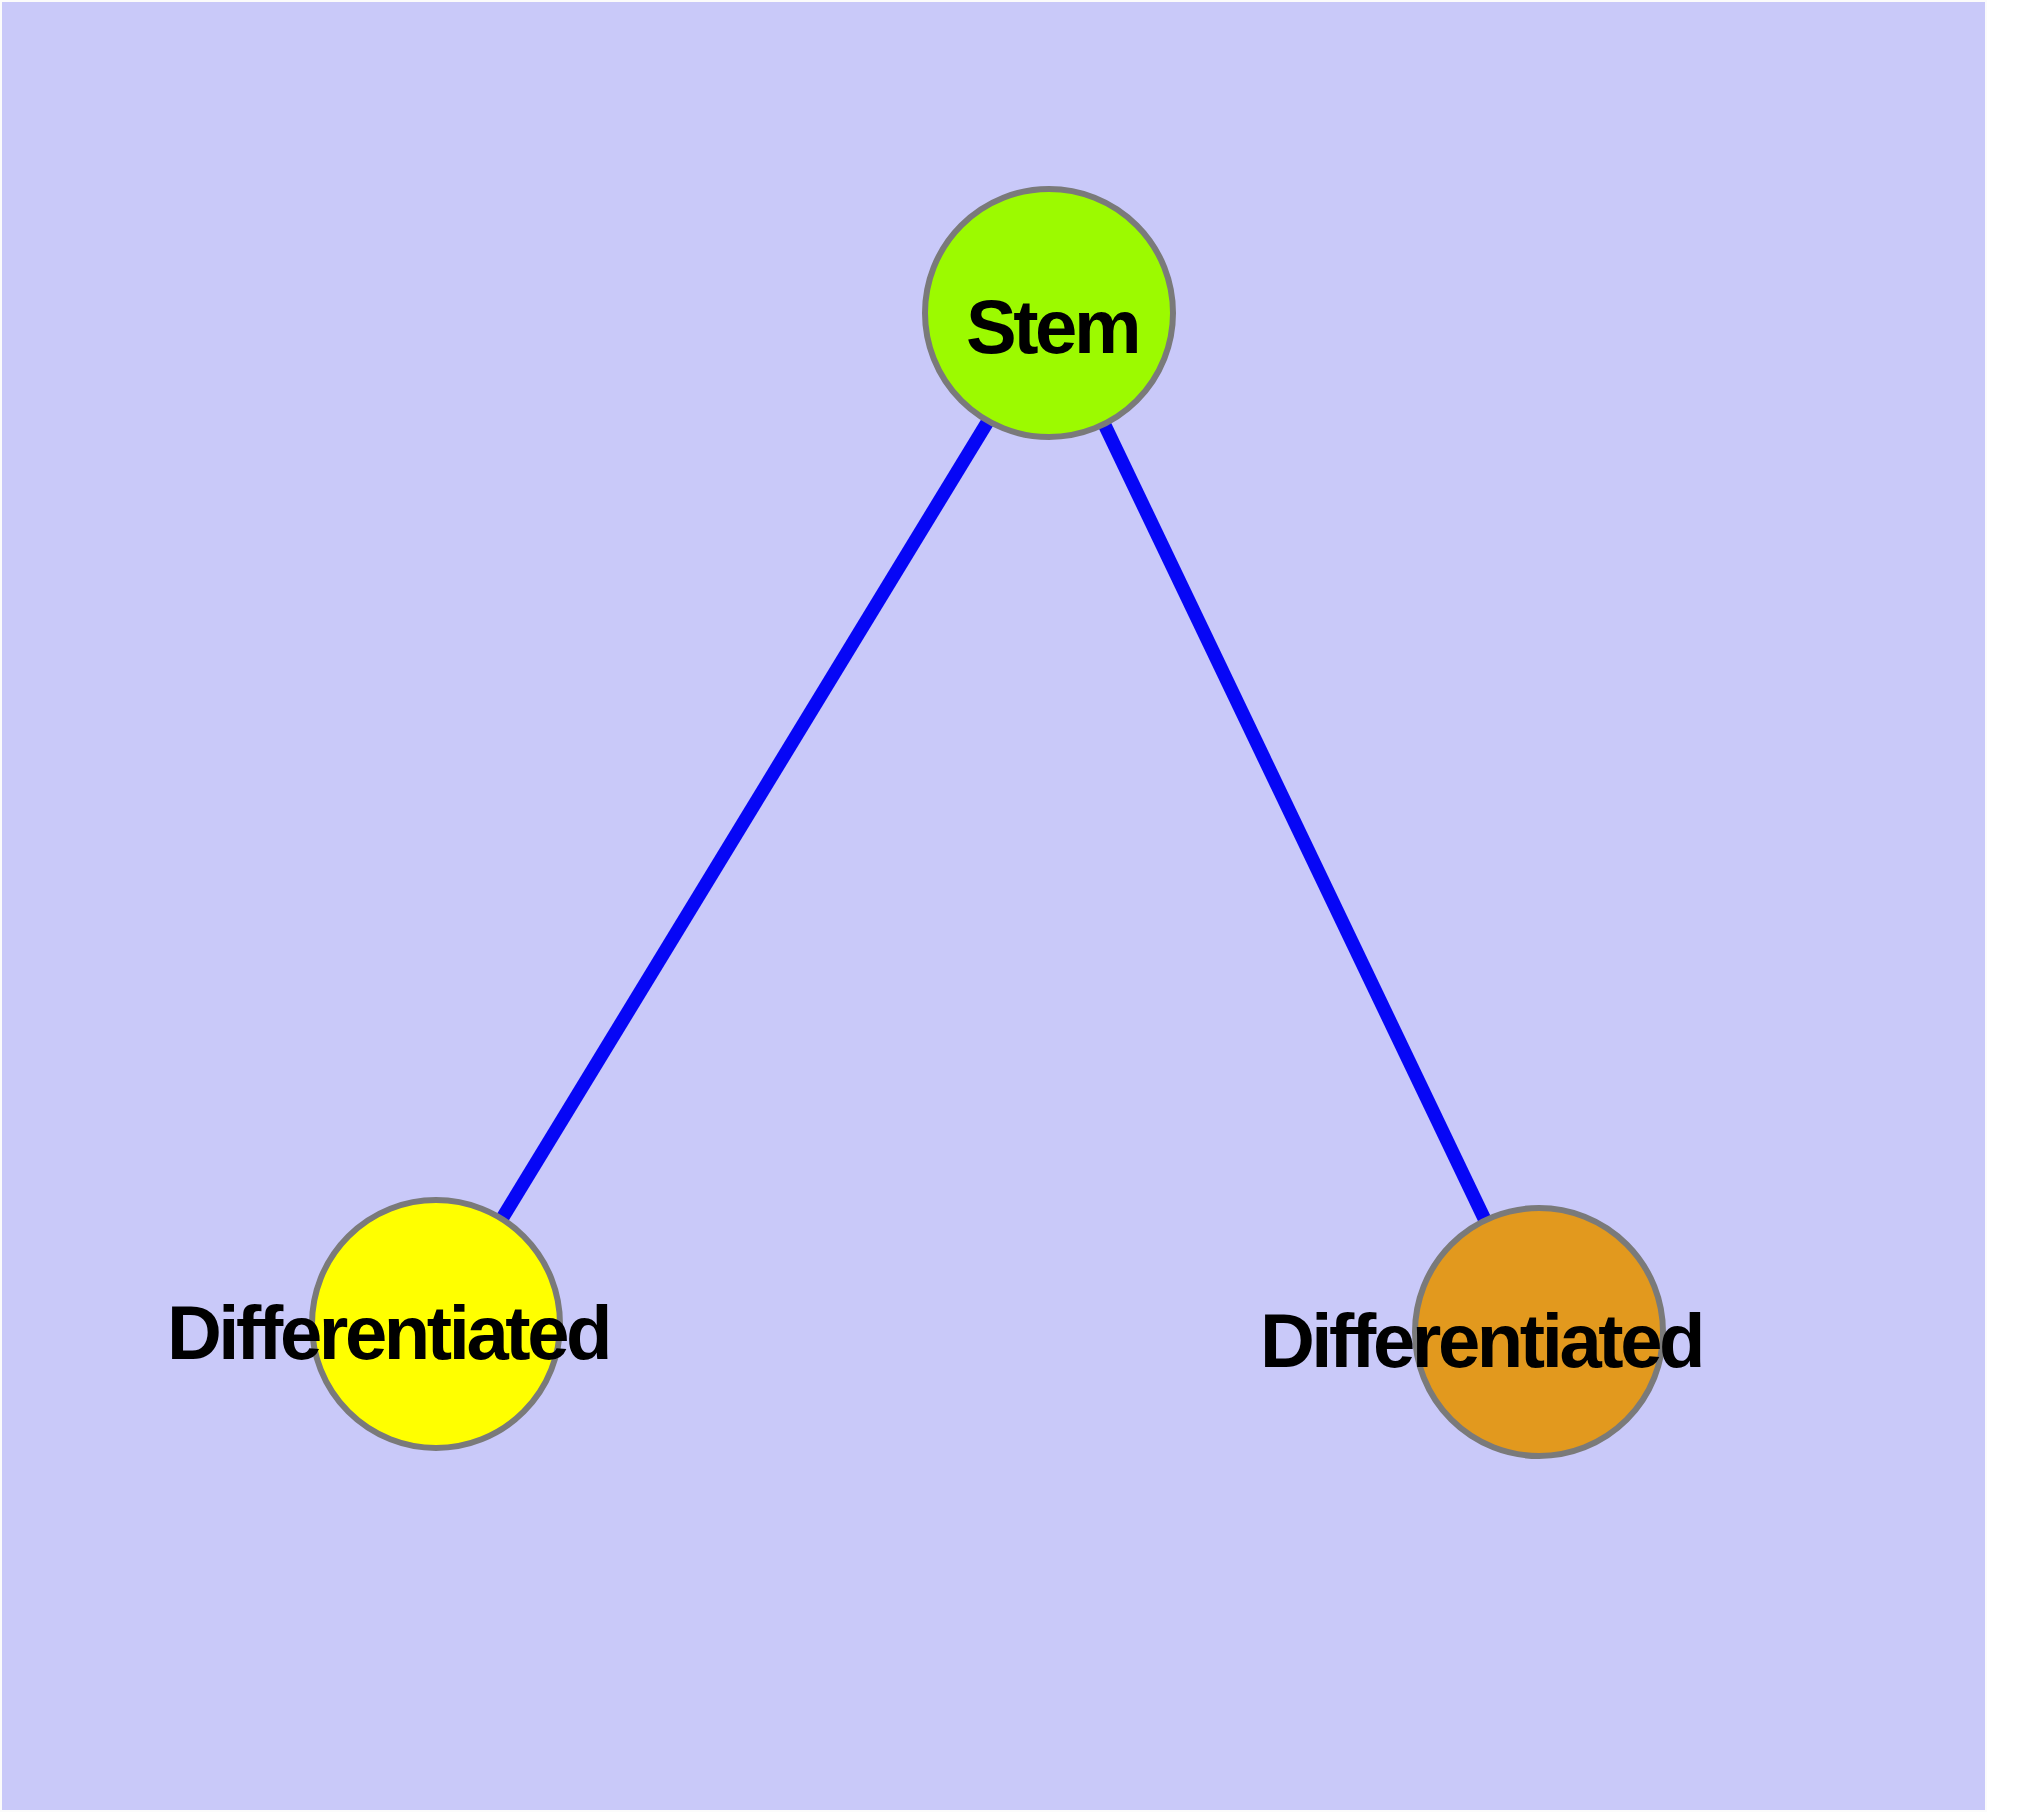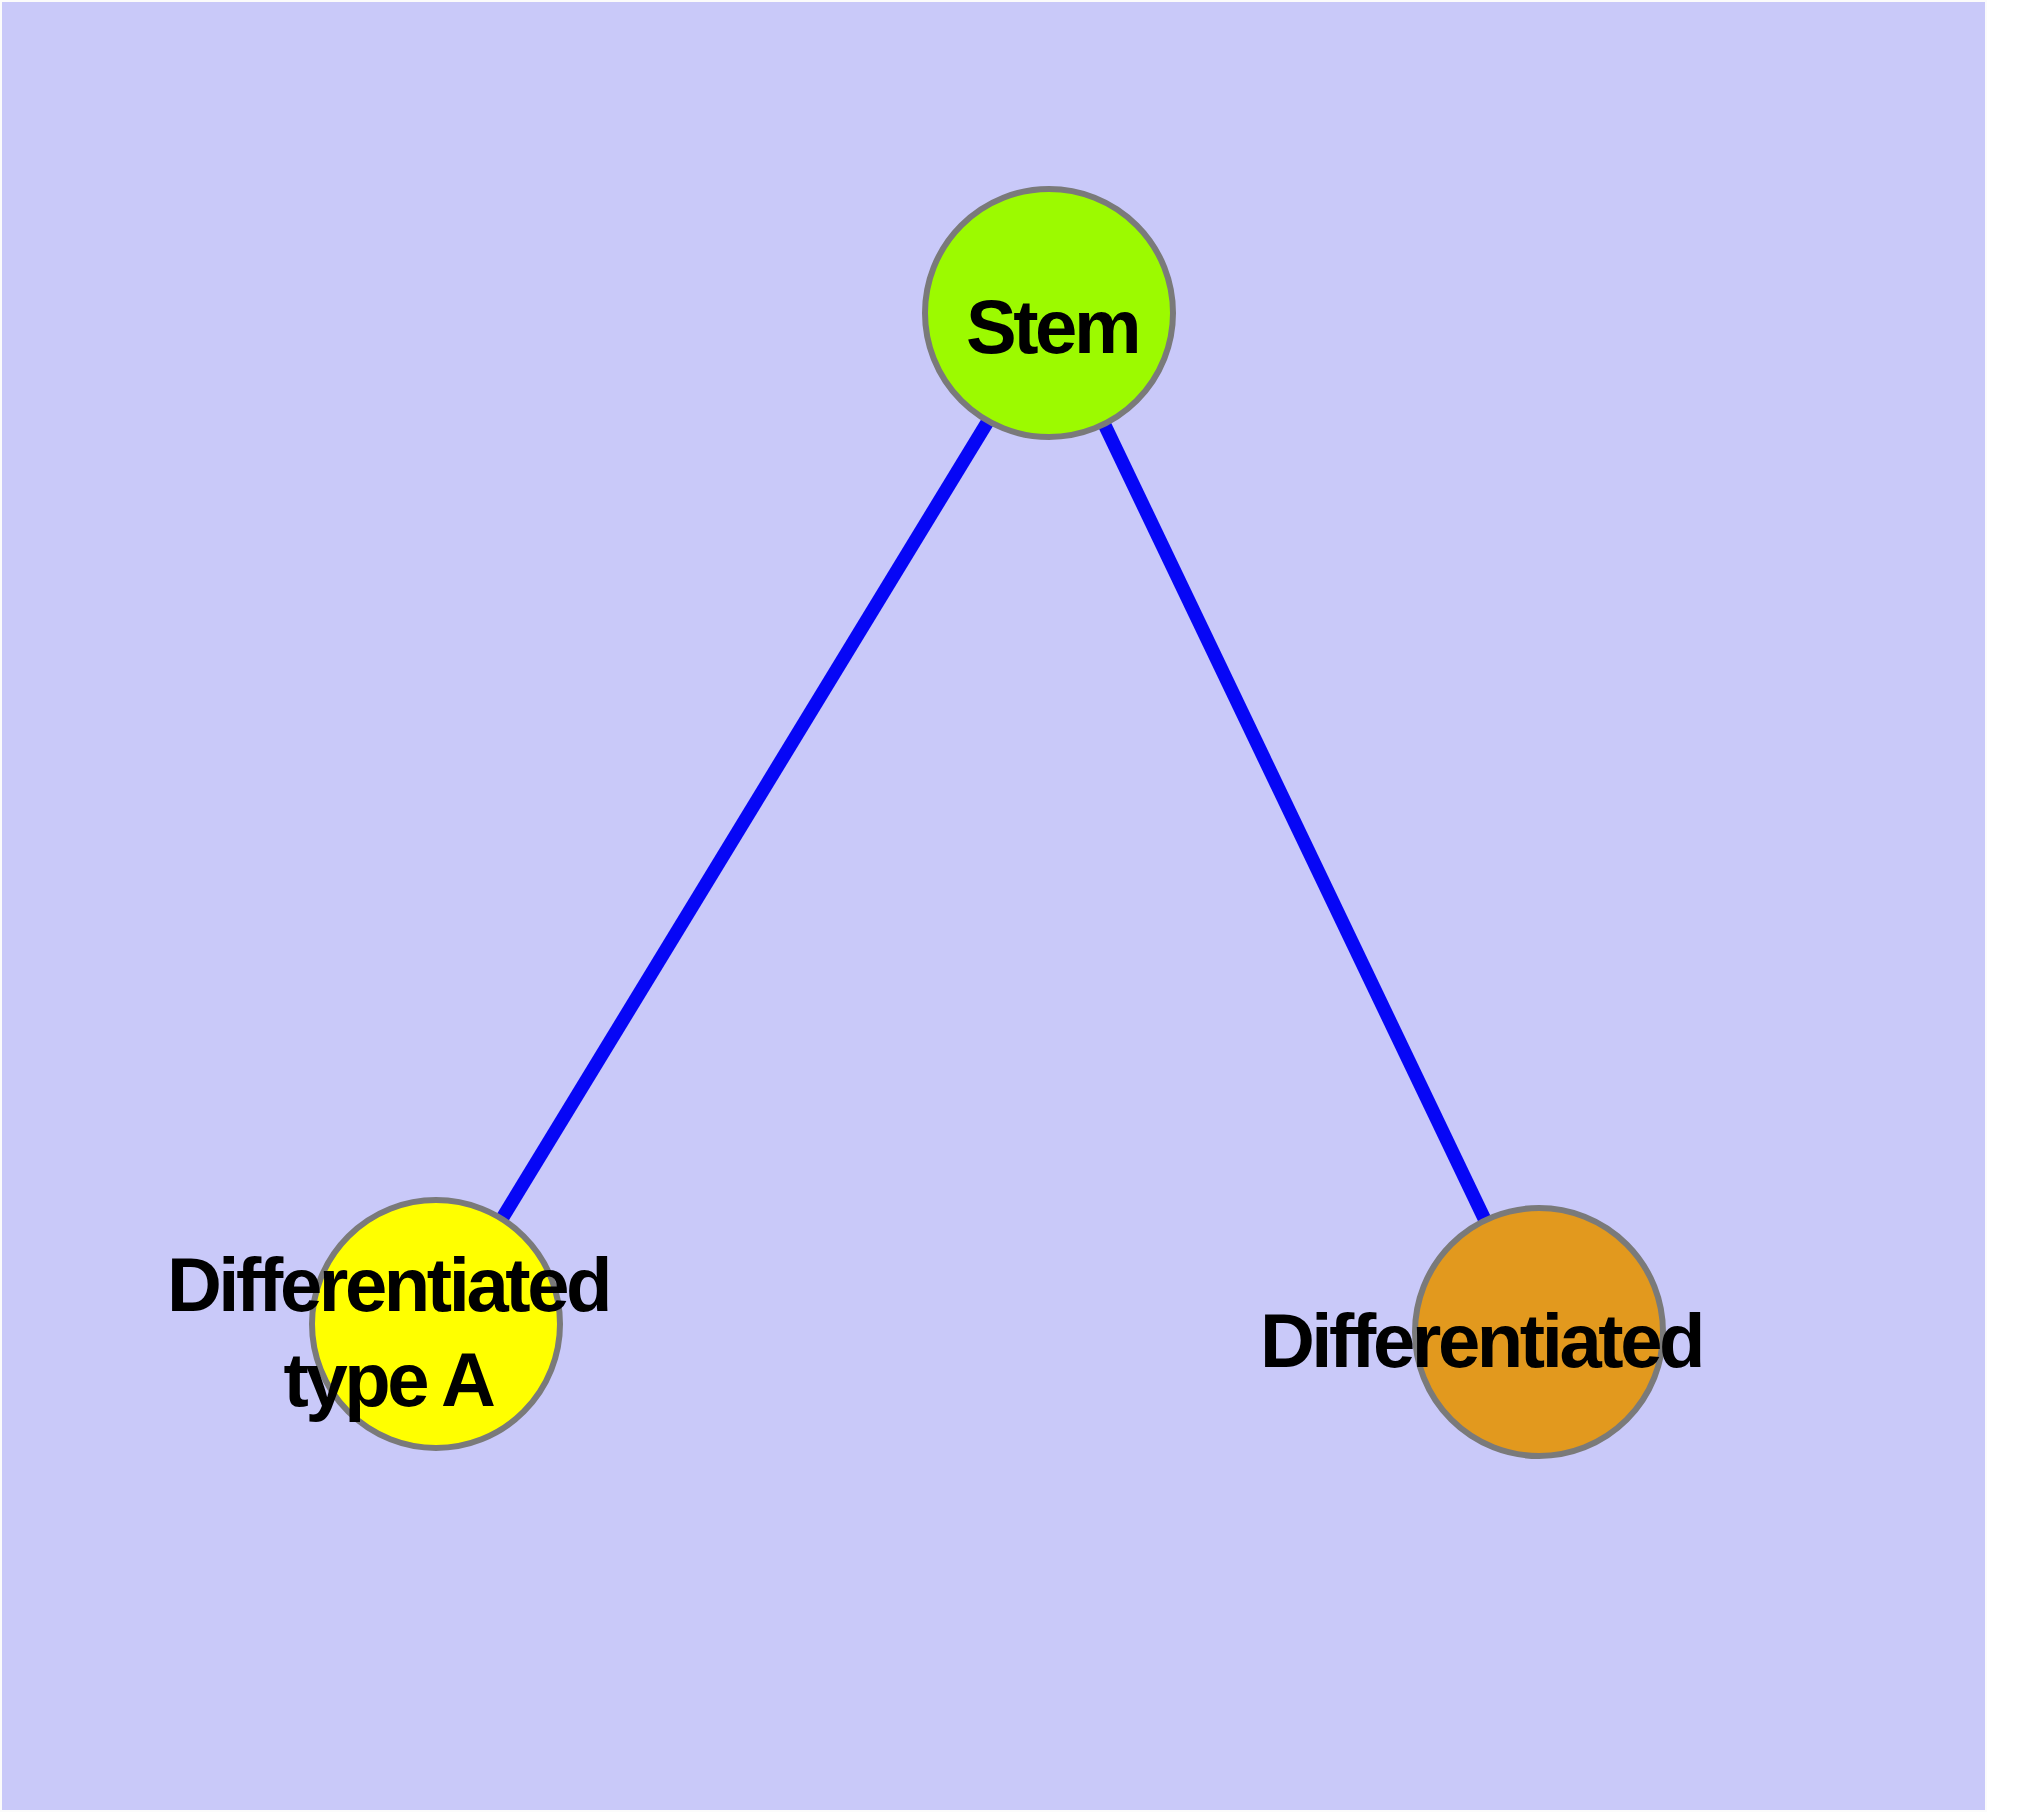--- a/index.html
+++ b/index.html
@@ -68,21 +68,20 @@
   <div class="node node-stem" style="background: rgb(156, 250, 0); border-color: rgb(122, 122, 122);"></div>
   <div class="node node-a" style="background: rgb(255, 255, 0); border-color: rgb(122, 122, 122);"></div>
   <div class="node node-b" style="background: rgb(226, 153, 30); border-color: rgb(122, 122, 122);"></div>
 
   <div class="node-label label-stem">
     <div>Stem</div>
   </div>
 
   <div class="node-label label-a">
     <div>Differentiated</div>
-    <div>type A</div>
   </div>
 
   <div class="node-label label-b">
     <div>Differentiated</div>
   </div>
 
 </div>
 
 
 </body></html>

